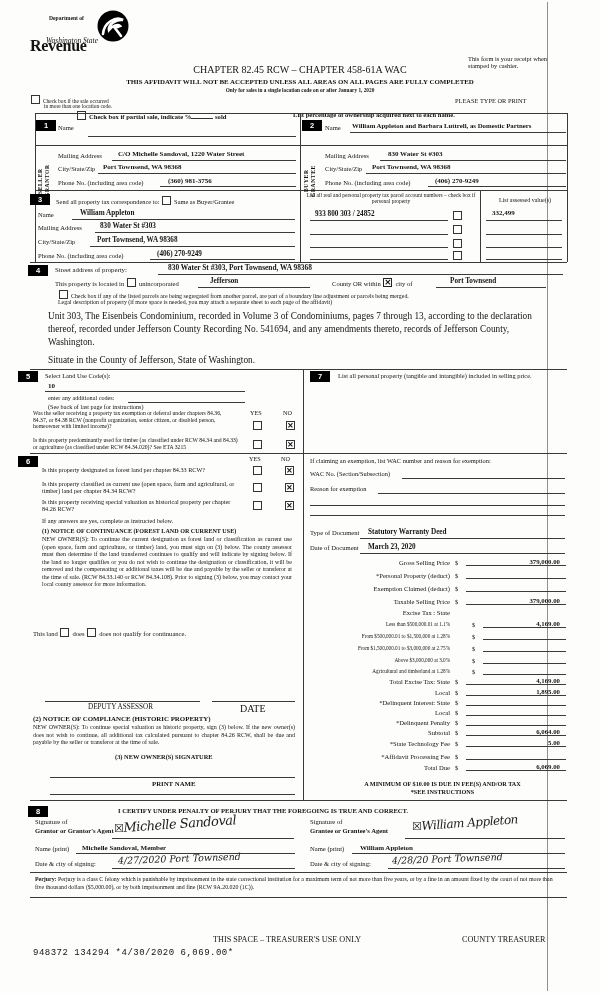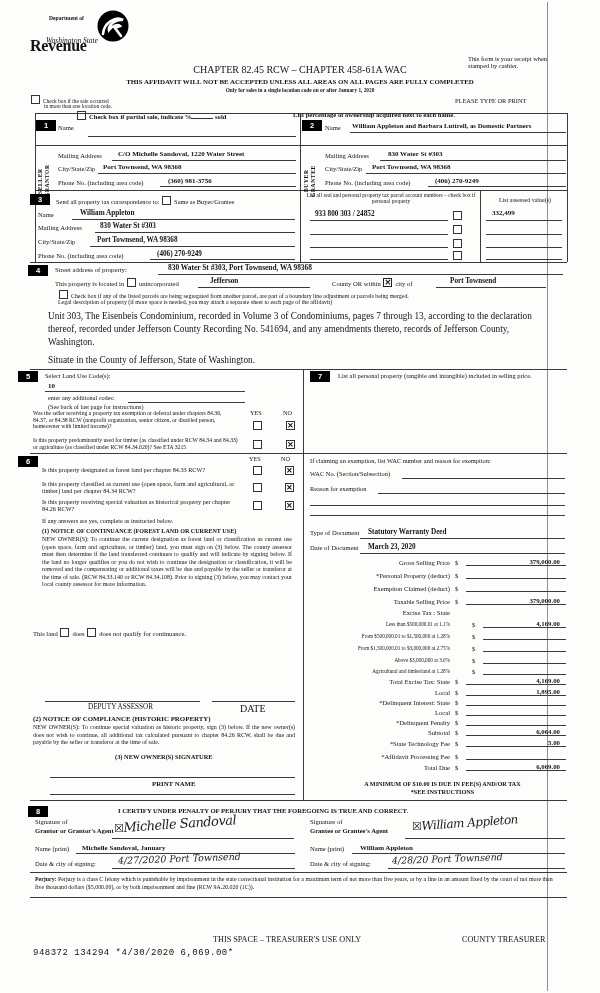--- a/index.html
+++ b/index.html
@@ -306,21 +306,21 @@
 
   <div class="hl" style="left:30px;top:800px;width:537px;"></div>
   <div class="nb" style="left:28px;top:806px;">8</div>
   <div class="t b" style="left:118px;top:807px;font-size:6.6px;">I CERTIFY UNDER PENALTY OF PERJURY THAT THE FOREGOING IS TRUE AND CORRECT.</div>
 
   <div class="t" style="left:35px;top:818px;font-size:6.6px;">Signature of</div>
   <div class="t b" style="left:35px;top:827px;font-size:6.6px;">Grantor or Grantor's Agent</div>
   <div class="t" style="left:114px;top:818px;"><span style="font-size:11px;">☒</span><span class="sig" style="display:inline-block;">Michelle Sandoval</span></div>
   <div class="hl" style="left:112px;top:838px;width:182px;"></div>
   <div class="t" style="left:35px;top:845px;font-size:6.6px;">Name (print)</div>
-  <div class="t b" style="left:82px;top:844px;font-size:7px;">Michelle Sandoval, January</div>
+  <div class="t b" style="left:82px;top:844px;font-size:7px;">Michelle Sandoval, Member</div>
   <div class="hl" style="left:76px;top:853px;width:219px;"></div>
   <div class="t" style="left:35px;top:860px;font-size:6.6px;">Date &amp; city of signing:</div>
   <div class="t hand" style="left:118px;top:856px;">4/27/2020   Port Townsend</div>
   <div class="hl" style="left:112px;top:868px;width:183px;"></div>
 
   <div class="t" style="left:310px;top:818px;font-size:6.6px;">Signature of</div>
   <div class="t b" style="left:310px;top:827px;font-size:6.6px;">Grantee or Grantee's Agent</div>
   <div class="t" style="left:412px;top:816px;"><span style="font-size:11px;">☒</span><span class="sig" style="display:inline-block;font-size:12px;">William Appleton</span></div>
   <div class="hl" style="left:405px;top:838px;width:160px;"></div>
   <div class="t" style="left:310px;top:845px;font-size:6.6px;">Name (print)</div>

